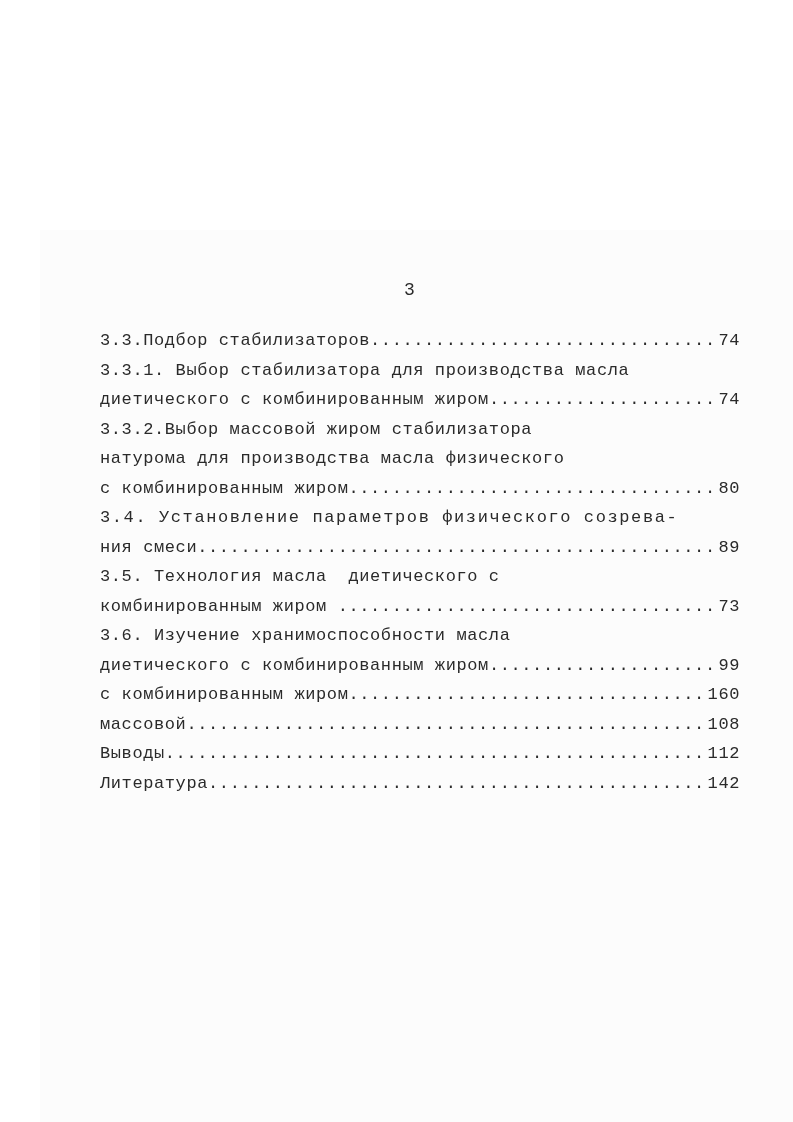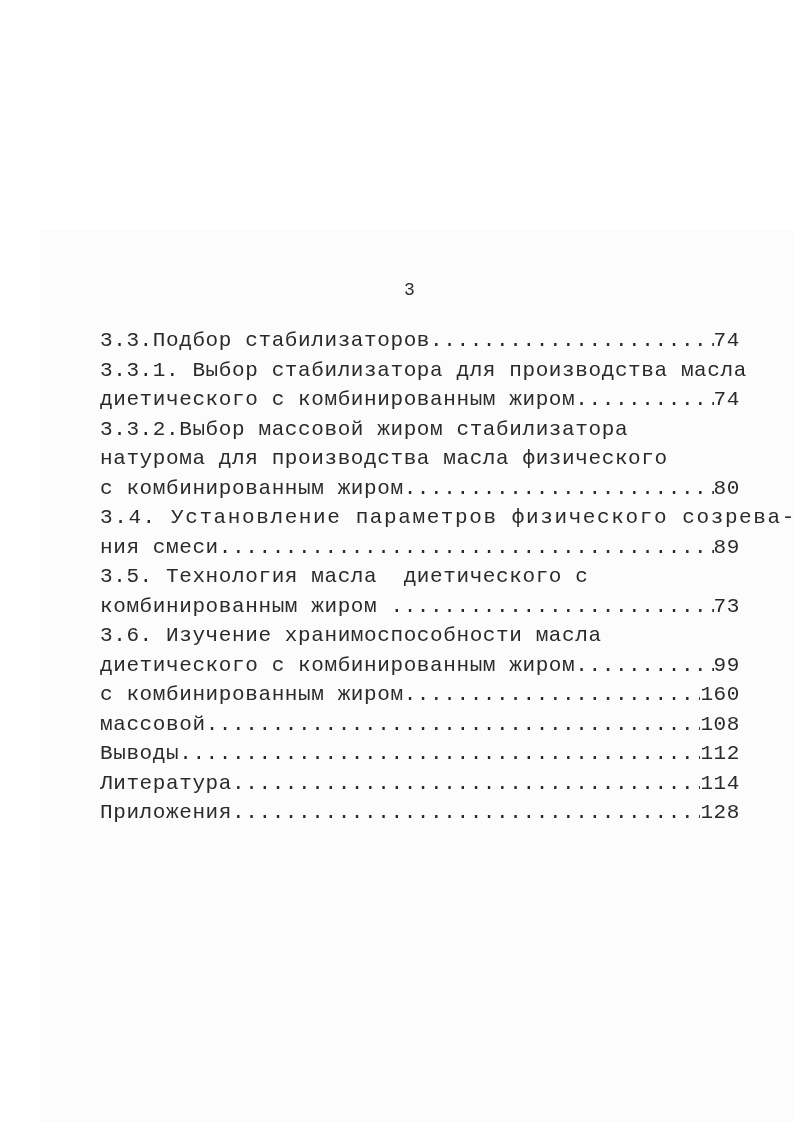--- a/index.html
+++ b/index.html
@@ -16,21 +16,21 @@
     background: #fcfcfc;
   }
   .page-number {
     position: absolute; top: 280px; left: 0; width: 793px;
     text-align: center; font-size: 18px; padding-left: 26px; box-sizing: border-box;
   }
   .toc {
     position: absolute; left: 100px; top: 326px; width: 640px;
   }
   .toc-line {
-    height: 29.5px; line-height: 29.5px; font-size: 21px;
+    height: 29.5px; line-height: 29.5px; font-size: 17px;
     white-space: pre; letter-spacing: 0.6px;
   }
   .row { display: flex; align-items: baseline; }
   .row .txt { white-space: pre; }
   .row .dots { flex: 1; overflow: hidden; white-space: nowrap; letter-spacing: 0.6px; }
   .row .dots::after { content: "............................................................................................"; }
   .row .pg { white-space: pre; }
 </style>
 </head>
 <body>
@@ -77,19 +77,16 @@
 
   <div class="toc-line row">
     <span class="txt">массовой</span><span class="dots"></span><span class="pg">108</span>
   </div>
 
   <div class="toc-line row">
     <span class="txt">Выводы</span><span class="dots"></span><span class="pg">112</span>
   </div>
 
   <div class="toc-line row">
-    <span class="txt">Литература</span><span class="dots"></span><span class="pg">114</span>
+    <span class="txt">Литература</span><span class="dots"></span><span class="pg">142</span>
   </div>
 
-  <div class="toc-line row">
-    <span class="txt">Приложения</span><span class="dots"></span><span class="pg">128</span>
-  </div>
 </div>
 
 </body></html>

